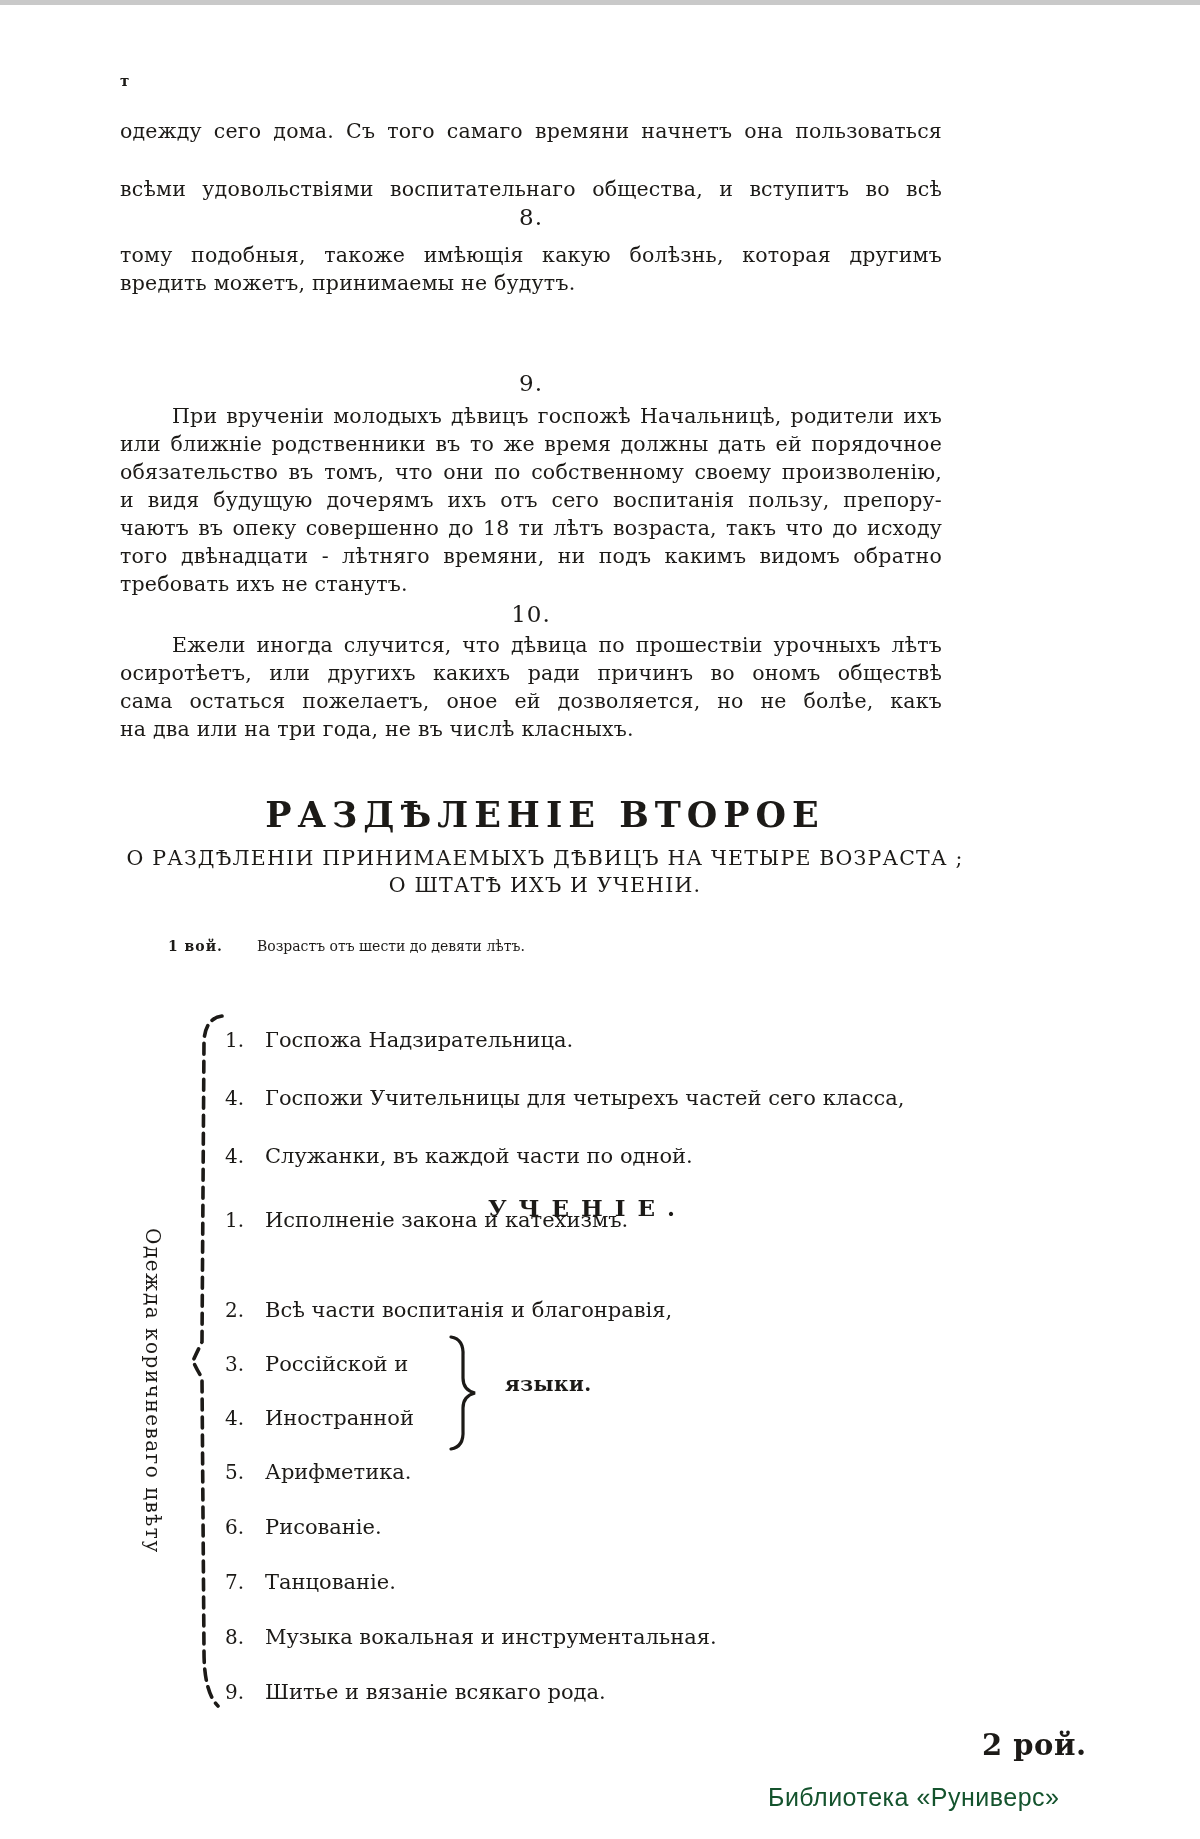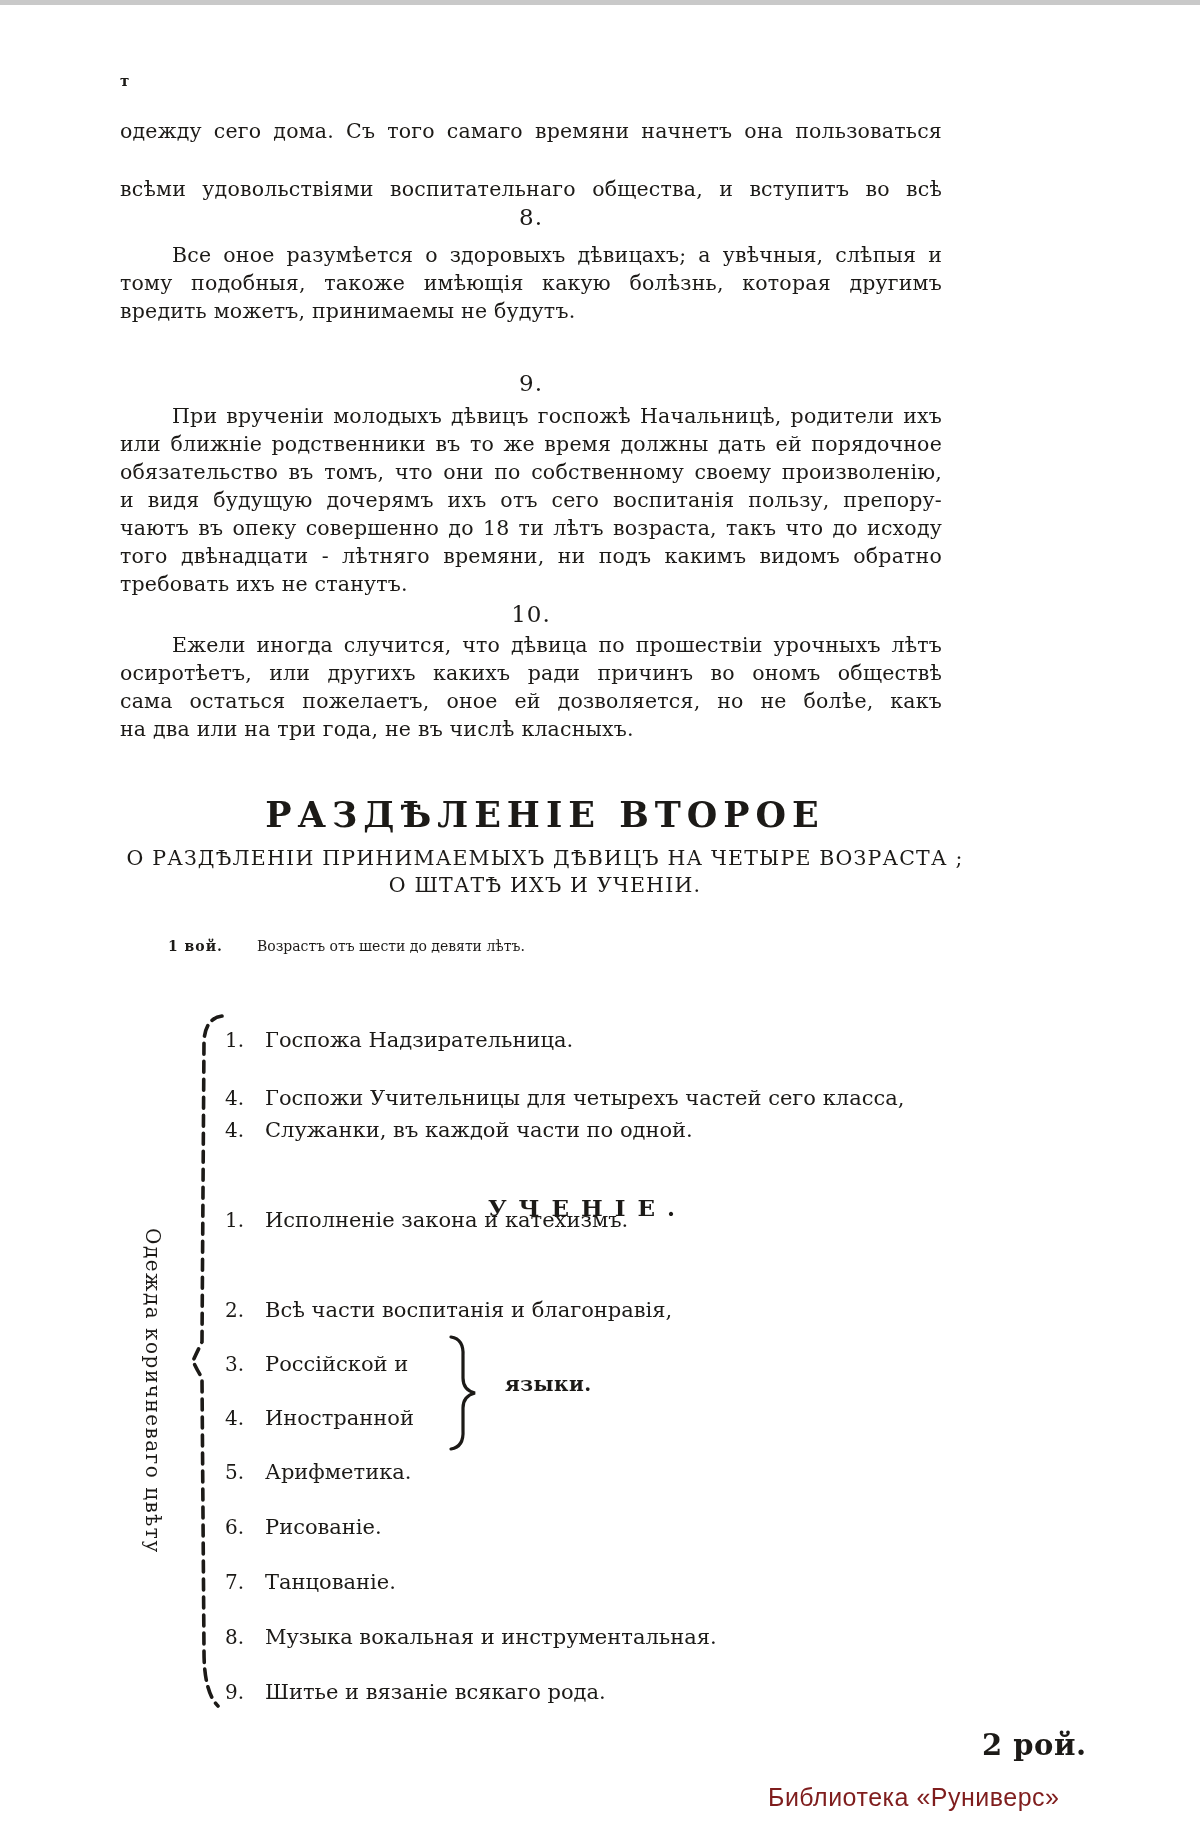--- a/index.html
+++ b/index.html
@@ -28,39 +28,38 @@
   .inum{display:inline-block;width:40px;font-size:20px;}
   .margin-note{
     position:absolute;left:141px;top:1228px;height:420px;
     writing-mode:vertical-rl;text-orientation:sideways;
     font-size:20px;letter-spacing:1.5px;white-space:nowrap;
   }
   .big-brace{position:absolute;left:186px;top:1012px;}
   .lang-brace{position:absolute;left:447px;top:1334px;}
   .lang-label{position:absolute;left:505px;top:1372px;font-size:20px;font-weight:bold;letter-spacing:.5px;}
   .catchword{position:absolute;left:982px;top:1700px;font-size:29px;font-weight:bold;letter-spacing:.5px;margin-top:28px;}
-  .watermark{position:absolute;left:768px;top:1783px;font-size:25px;color:#7f1d1d;
+  .watermark{position:absolute;left:768px;top:1783px;font-size:25px;color:#14532d;
       font-family:"Liberation Sans","DejaVu Sans",sans-serif;letter-spacing:.5px;}
 </style>
 </head>
 <body>
 
 <div class="page">
 
   <div class="scan-edge"></div>
   <div class="stray">т</div>
 
   <div class="para intro" style="top:88px">
     <span class="ln j">одежду сего дома.  Съ того самаго времяни  начнетъ она пользоваться</span>
     <span class="ln j">всѣми удовольствіями воспитательнаго общества, и вступитъ во всѣ</span>
   </div>
 
   <div class="secnum" style="top:204px">8.</div>
   <div class="para" style="top:241px">
-    <span class="ln j ind">Все оное разумѣется о здоровыхъ дѣвицахъ;  а увѣчныя,  слѣпыя и</span>
     <span class="ln j">тому подобныя, такоже имѣющія какую болѣзнь, которая другимъ</span>
     <span class="ln">вредить можетъ, принимаемы не будутъ.</span>
   </div>
 
   <div class="secnum" style="top:370px">9.</div>
   <div class="para" style="top:402px">
     <span class="ln j ind">При врученіи  молодыхъ дѣвицъ  госпожѣ  Начальницѣ,  родители ихъ</span>
     <span class="ln j">или ближніе родственники въ то же время должны дать ей порядочное</span>
     <span class="ln j">обязательство въ томъ, что они по собственному своему произволенію,</span>
     <span class="ln j">и видя будущую дочерямъ ихъ отъ сего воспитанія пользу,  препору-</span>
@@ -86,21 +85,21 @@
   <div class="ageline">
     <span class="agelabel">1 вой.</span><span>Возрастъ отъ шести до девяти лѣтъ.</span>
   </div>
 
   <div class="item" style="top:1028px">
     <span class="inum">1.</span><span>Госпожа Надзирательница.</span>
   </div>
   <div class="item" style="top:1086px">
     <span class="inum">4.</span><span>Госпожи Учительницы для четырехъ частей сего класса,</span>
   </div>
-  <div class="item" style="top:1118px">
+  <div class="item" style="top:1144px">
     <span class="inum">4.</span><span>Служанки, въ каждой части по одной.</span>
   </div>
 
   <div class="list-heading" style="top:1194px;letter-spacing:12px">УЧЕНІЕ.</div>
   <div class="item" style="top:1208px">
     <span class="inum">1.</span><span>Исполненіе закона и катехизмъ.</span>
   </div>
   <div class="item" style="top:1298px">
     <span class="inum">2.</span><span>Всѣ части воспитанія и благонравія,</span>
   </div>

